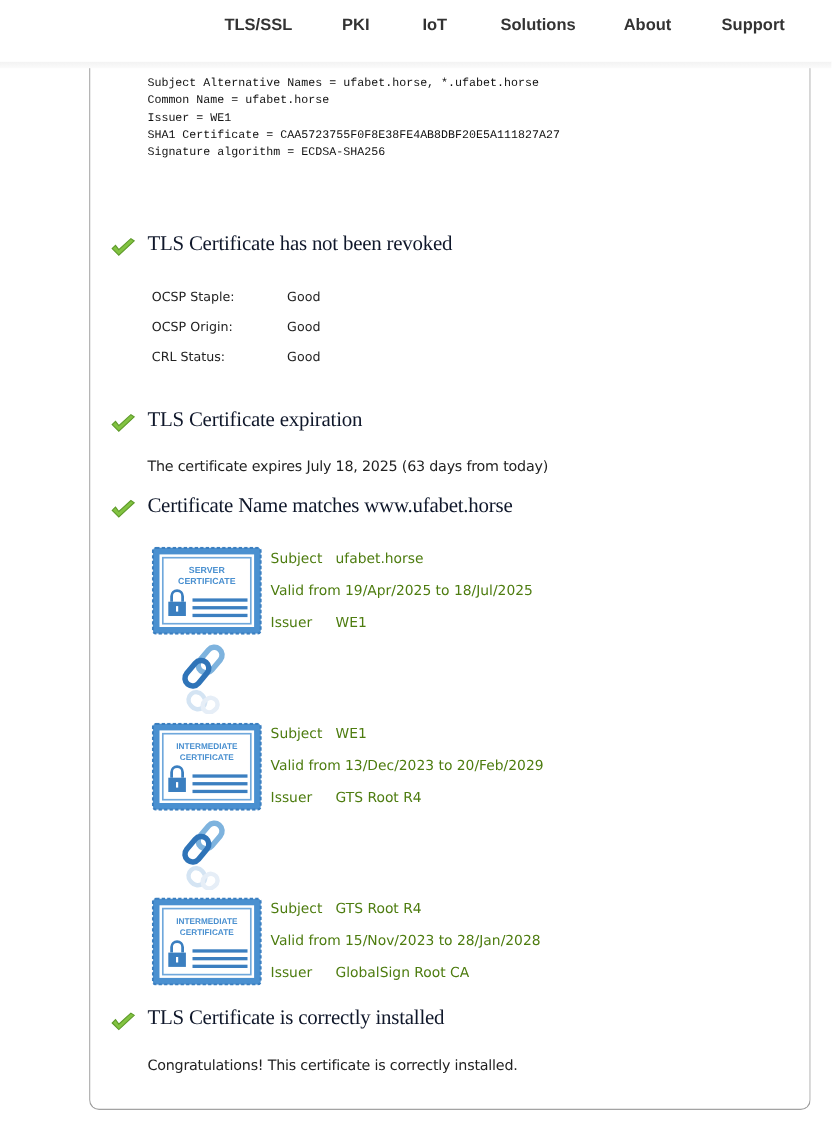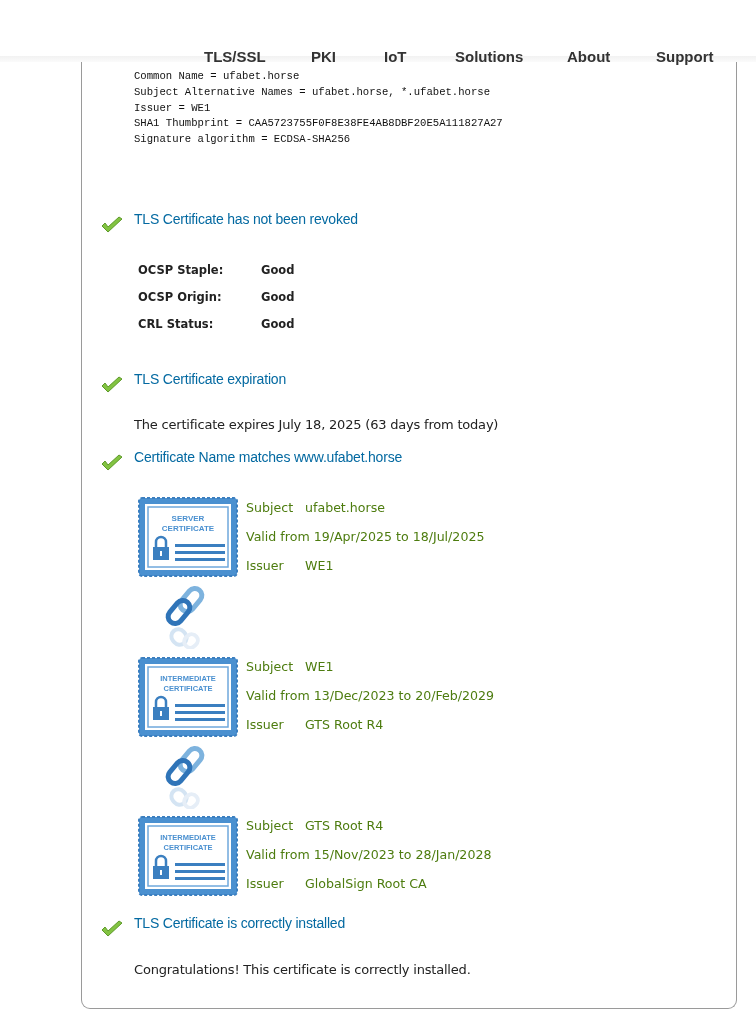--- a/index.html
+++ b/index.html
@@ -14,21 +14,21 @@
     .header-shadow {
       position: absolute; left: 0; top: 56px; width: 756px; height: 6px;
       background: linear-gradient(#f2f2f2, #fbfbfb); z-index: 1;
     }
     .logo {
       position: absolute; left: 9px; top: 1px;
       font-family: "Liberation Sans", sans-serif;
       font-size: 37px; color: #3a79bd; letter-spacing: -0.5px; font-weight: normal;
     }
     .logo sup { font-size: 11px; position: relative; top: -4px; left: 1px; }
-    .nav { position: absolute; top: 14px; left: 0; width: 756px; height: 24px; margin-top: 34px; }
+    .nav { position: absolute; top: 14px; left: 0; width: 756px; height: 24px; }
     .nav-item {
       position: absolute; top: 0;
       font-family: "Liberation Sans", sans-serif; font-weight: bold;
       font-size: 15px; color: #333;
       cursor: pointer; white-space: nowrap;
     }
 
     
     .panel {
       position: absolute; left: 81px; top: 56px; width: 656px; height: 953px;
@@ -41,25 +41,25 @@
       position: absolute; left: 134px; top: 69px;
       font-family: "Liberation Mono", monospace; font-size: 10.6px; color: #111;
       line-height: 15.8px; white-space: pre;
     }
 
     .check {
       position: absolute; width: 24px; height: 18px;
     }
     .section-title {
       position: absolute; left: 134px;
-      font-family: Liberation Sans, sans-serif; font-size: 14px; color: #0369a1;
+      font-family: Liberation Serif, serif; font-size: 19px; color: #0f172a;
       white-space: nowrap; letter-spacing: -0.2px;
     }
 
-    .kv { position: absolute; font-size: 11.5px; color: #222; white-space: nowrap; font-weight: bold; }
+    .kv { position: absolute; font-size: 11.5px; color: #222; white-space: nowrap; }
     .kv .k { position: absolute; left: 0; }
     .kv .v { position: absolute; left: 80px; margin-left: 43px; }
 
     .small-text {
       position: absolute; left: 134px; font-size: 13px; color: #222; white-space: nowrap;
       letter-spacing: -0.2px;
     }
 
     .cert-icon { position: absolute; left: 138px; width: 100px; height: 80px; }
     .chain-icon { position: absolute; left: 162px; width: 50px; height: 64px; }
@@ -79,21 +79,21 @@
     <span class="nav-item" style="left:384px">IoT</span>
     <span class="nav-item" style="left:455px">Solutions</span>
     <span class="nav-item" style="left:567px">About</span>
     <span class="nav-item" style="left:656px">Support</span>
   </div>
 </div>
 <div class="header-shadow"></div>
 
 <div class="panel"></div>
 
-<div class="mono"><div>Common Name = ufabet.horse</div><div>Subject Alternative Names = ufabet.horse, *.ufabet.horse</div><div>Issuer = WE1</div><div>SHA1 Thumbprint = CAA5723755F0F8E38FE4AB8DBF20E5A111827A27</div><div>Signature algorithm = ECDSA-SHA256</div></div>
+<div class="mono"><div>Subject Alternative Names = ufabet.horse, *.ufabet.horse</div><div>Common Name = ufabet.horse</div><div>Issuer = WE1</div><div>SHA1 Certificate = CAA5723755F0F8E38FE4AB8DBF20E5A111827A27</div><div>Signature algorithm = ECDSA-SHA256</div></div>
 
 <svg class="check" style="left:100px; top:216px" viewBox="0 0 24 18">
   <path d="M2 10 L8 16 L22 3 L19 1 L8 11 L5 7 Z" fill="#82c341" stroke="#5e9a2a" stroke-width="1"></path>
 </svg>
 <div class="section-title" style="top:211px">TLS Certificate has not been revoked</div>
 
 <div class="kv" style="left:138px; top:263px; width:200px; height:16px">
   <span class="k">OCSP Staple:</span>
   <span class="v">Good</span>
 </div>

